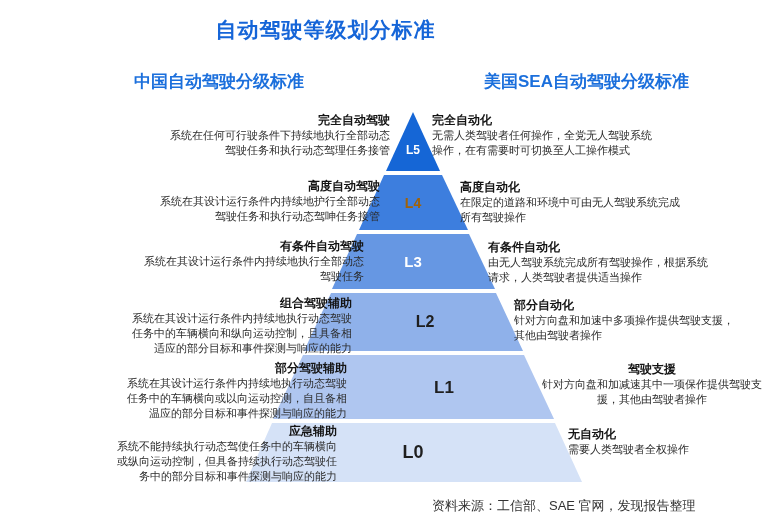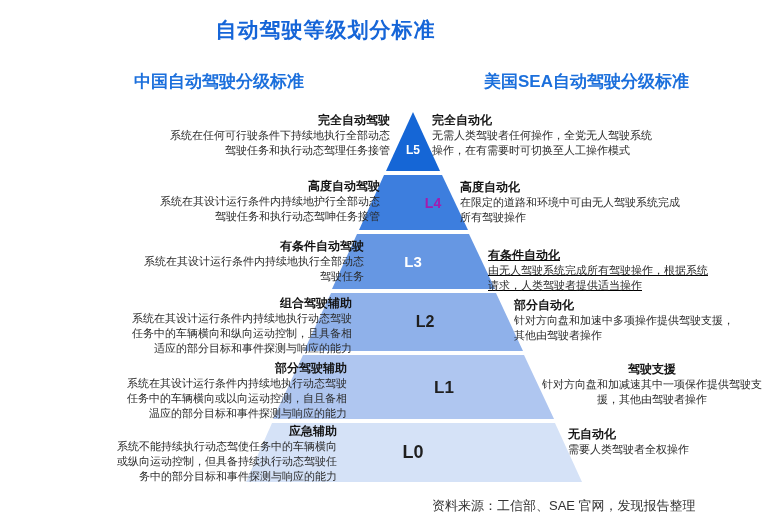--- a/index.html
+++ b/index.html
@@ -31,21 +31,21 @@
   .china-block { text-align:right; width:320px; }
   .usa-block   { text-align:left; }
   .cb-0 { top:113px; right:381px; }
   .cb-1 { top:179px; right:391px; }
   .cb-2 { top:239px; right:407px; }
   .cb-3 { top:296px; right:419px; }
   .cb-4 { top:361px; right:424px; }
   .cb-5 { top:424px; right:434px; }
   .ub-0 { top:113px; left:432px; }
   .ub-1 { top:180px; left:460px; }
-  .ub-2 { top:248px; left:488px;text-decoration:underline; }
+  .ub-2 { top:240px; left:488px; }
   .ub-3 { top:298px; left:514px; }
   .ub-4 { top:362px; left:542px;text-align:center; }
   .ub-5 { top:427px; left:568px; }
   .source-note {
     position:absolute; top:497px; left:432px;
     font-size:13px; color:#333333; white-space:nowrap;
   }
 </style>
 </head>
 <body>
@@ -60,21 +60,21 @@
   <svg class="pyramid-svg" width="771" height="524" viewBox="0 0 771 524">
     <polygon points="413,112 386,171 440,171" fill="#1566d6"></polygon>
     <polygon points="384,175 442,175 468,230 359,230" fill="#3d7ede"></polygon>
     <polygon points="357,234 469,234 495,289 332,289" fill="#6697e3"></polygon>
     <polygon points="331,293 496,293 523,351 304,351" fill="#8fb1ea"></polygon>
     <polygon points="303,355 524,355 554,419 273,419" fill="#afc6f0"></polygon>
     <polygon points="272,423 555,423 582,482 246,482" fill="#d5e2f7"></polygon>
   </svg>
 
   <div class="lvl-badge lb-0" style="color: rgb(255, 255, 255);">L5</div>
-  <div class="lvl-badge lb-1" style="color: #a21caf; margin-left: 20px;">L4</div>
+  <div class="lvl-badge lb-1" style="color: #a16207;">L4</div>
   <div class="lvl-badge lb-2" style="color: rgb(255, 255, 255);">L3</div>
   <div class="lvl-badge lb-3" style="color: rgb(31, 31, 31);">L2</div>
   <div class="lvl-badge lb-4" style="color: rgb(31, 31, 31);">L1</div>
   <div class="lvl-badge lb-5" style="color: rgb(31, 31, 31);">L0</div>
 
   <div class="txt-block china-block cb-0">
     <div class="blk-title">完全自动驾驶</div>
     <div class="blk-desc">系统在任何可行驶条件下持续地执行全部动态
 驾驶任务和执行动态驾理任务接管</div>
   </div>

